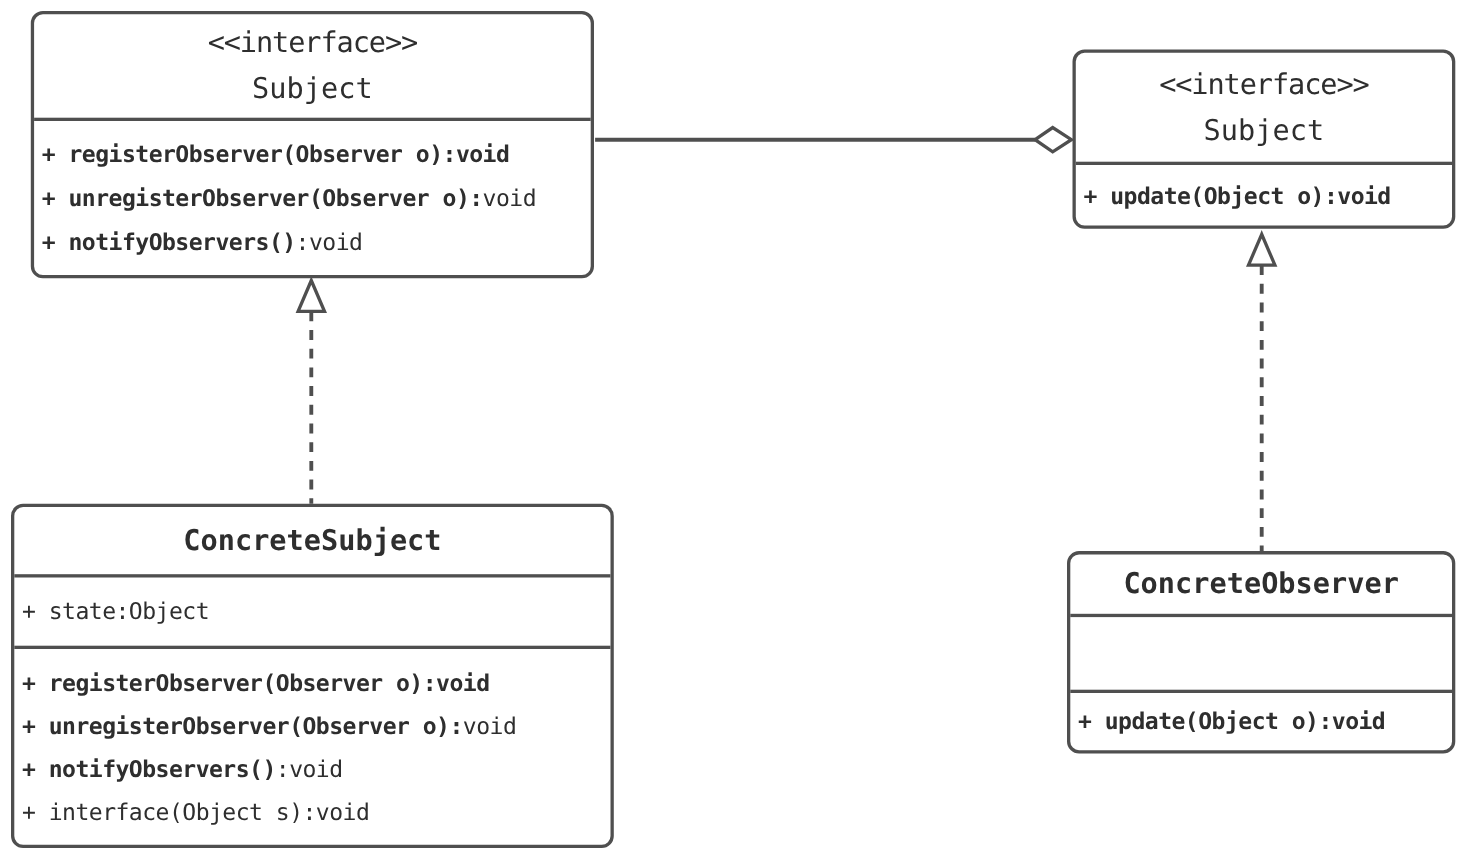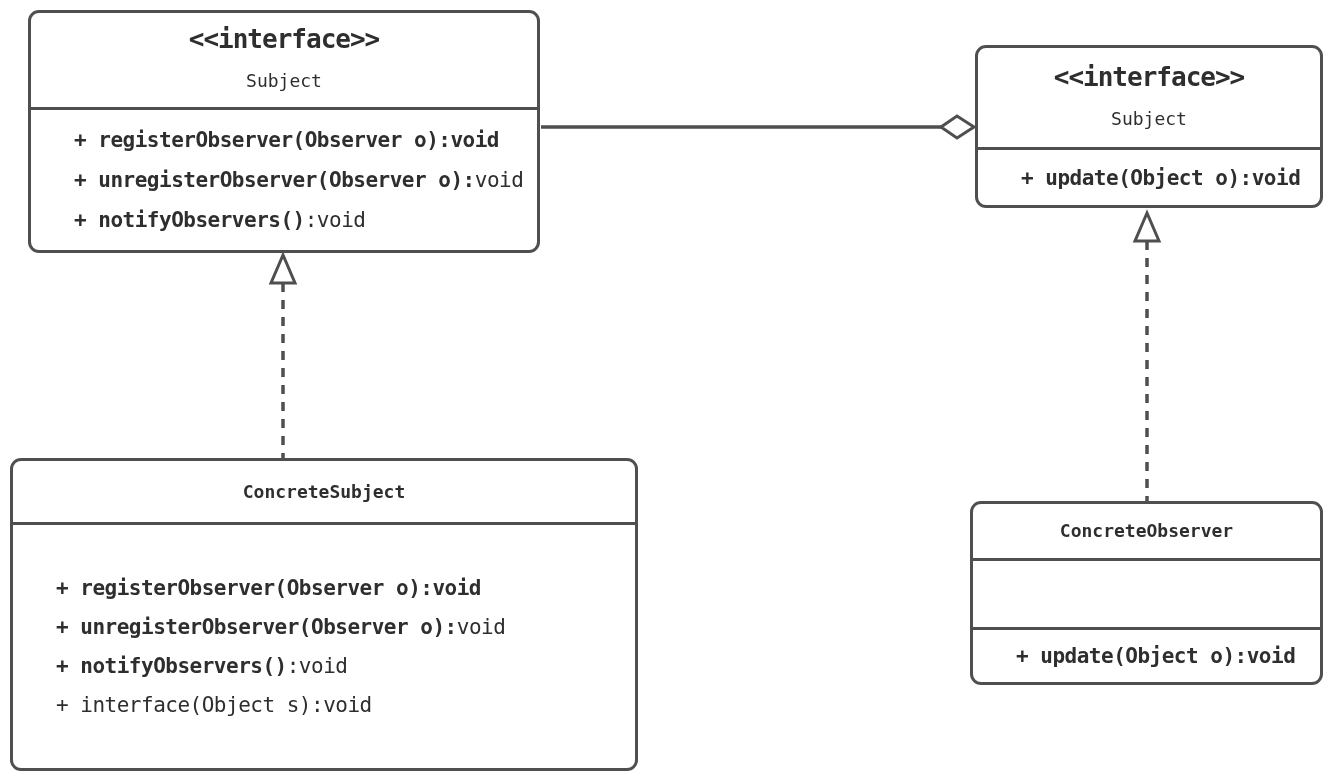--- a/index.html
+++ b/index.html
@@ -20,25 +20,25 @@
     position: absolute;
     z-index: 2;
     background: var(--bg);
     border: 3px solid var(--line);
     border-radius: 11px;
     display: flex;
     flex-direction: column;
   }
 
   .sec { display: flex; flex-direction: column; justify-content: center; }
-  .sec + .sec { border-top: 3px solid var(--line); padding-left: 36px; }
+  .sec + .sec { border-top: 3px solid var(--line); }
 
   .sec.title { align-items: center; text-align: center; }
-  .stereotype { font-size: 26px; font-weight: 700; line-height: 42px; letter-spacing: -1px; }
-  .cname      { font-size: 18px; font-weight: 400; line-height: 42px; }
+  .stereotype { font-size: 26px; font-weight: 400; line-height: 42px; letter-spacing: -1px; }
+  .cname      { font-size: 26px; font-weight: 400; line-height: 42px; }
   .cname.bold { font-weight: 700; }
 
   .mrow {
     flex: 0 0 auto;
     display: flex;
     align-items: center;
     padding-left: 7px;
     font-size: 21px;
     height: 40px;
     white-space: pre;
@@ -49,21 +49,21 @@
 
   
   #box-subject            { left: 28px;  top: 10px;  width: 512px; height: 243px; }
   #box-subject .title     { height: 94px; }
   #box-subject .methods   { flex: 1; }
 
   #box-observer           { left: 975px; top: 45px;  width: 348px; height: 163px; }
   #box-observer .title    { height: 99px; }
   #box-observer .methods  { flex: 1; }
 
-  #box-csubject           { left: 10px;  top: 458px; width: 628px; height: 313px; }
+  #box-csubject           { left: 10px;  top: 458px; width: 548px; height: 313px; }
   #box-csubject .title    { height: 61px; }
   #box-csubject .attrs    { height: 65px; }
   #box-csubject .methods  { flex: 1; }
   #box-csubject .mrow     { height: 39px; }
 
   #box-cobserver          { left: 970px; top: 501px; width: 353px; height: 184px; }
   #box-cobserver .title   { height: 54px; }
   #box-cobserver .attrs   { height: 69px; }
   #box-cobserver .methods { flex: 1; }
 </style>
@@ -109,20 +109,23 @@
     </div>
     <div class="sec methods">
       <div class="mrow"><span class="seg-b">+ update(Object o):void</span><span class="seg-r"></span></div>
     </div>
   </div>
 
   <div class="uml-class" id="box-csubject">
     <div class="sec title">
       <div class="cname bold">ConcreteSubject</div>
     </div>
+    <div class="sec attrs">
+      <div class="mrow"><span class="seg-b"></span><span class="seg-r">+ state:Object</span></div>
+    </div>
     <div class="sec methods">
       <div class="mrow"><span class="seg-b">+ registerObserver(Observer o):void</span><span class="seg-r"></span></div>
       <div class="mrow"><span class="seg-b">+ unregisterObserver(Observer o):</span><span class="seg-r">void</span></div>
       <div class="mrow"><span class="seg-b">+ notifyObservers()</span><span class="seg-r">:void</span></div>
       <div class="mrow"><span class="seg-b"></span><span class="seg-r">+ interface(Object s):void</span></div>
     </div>
   </div>
 
   <div class="uml-class" id="box-cobserver">
     <div class="sec title">

